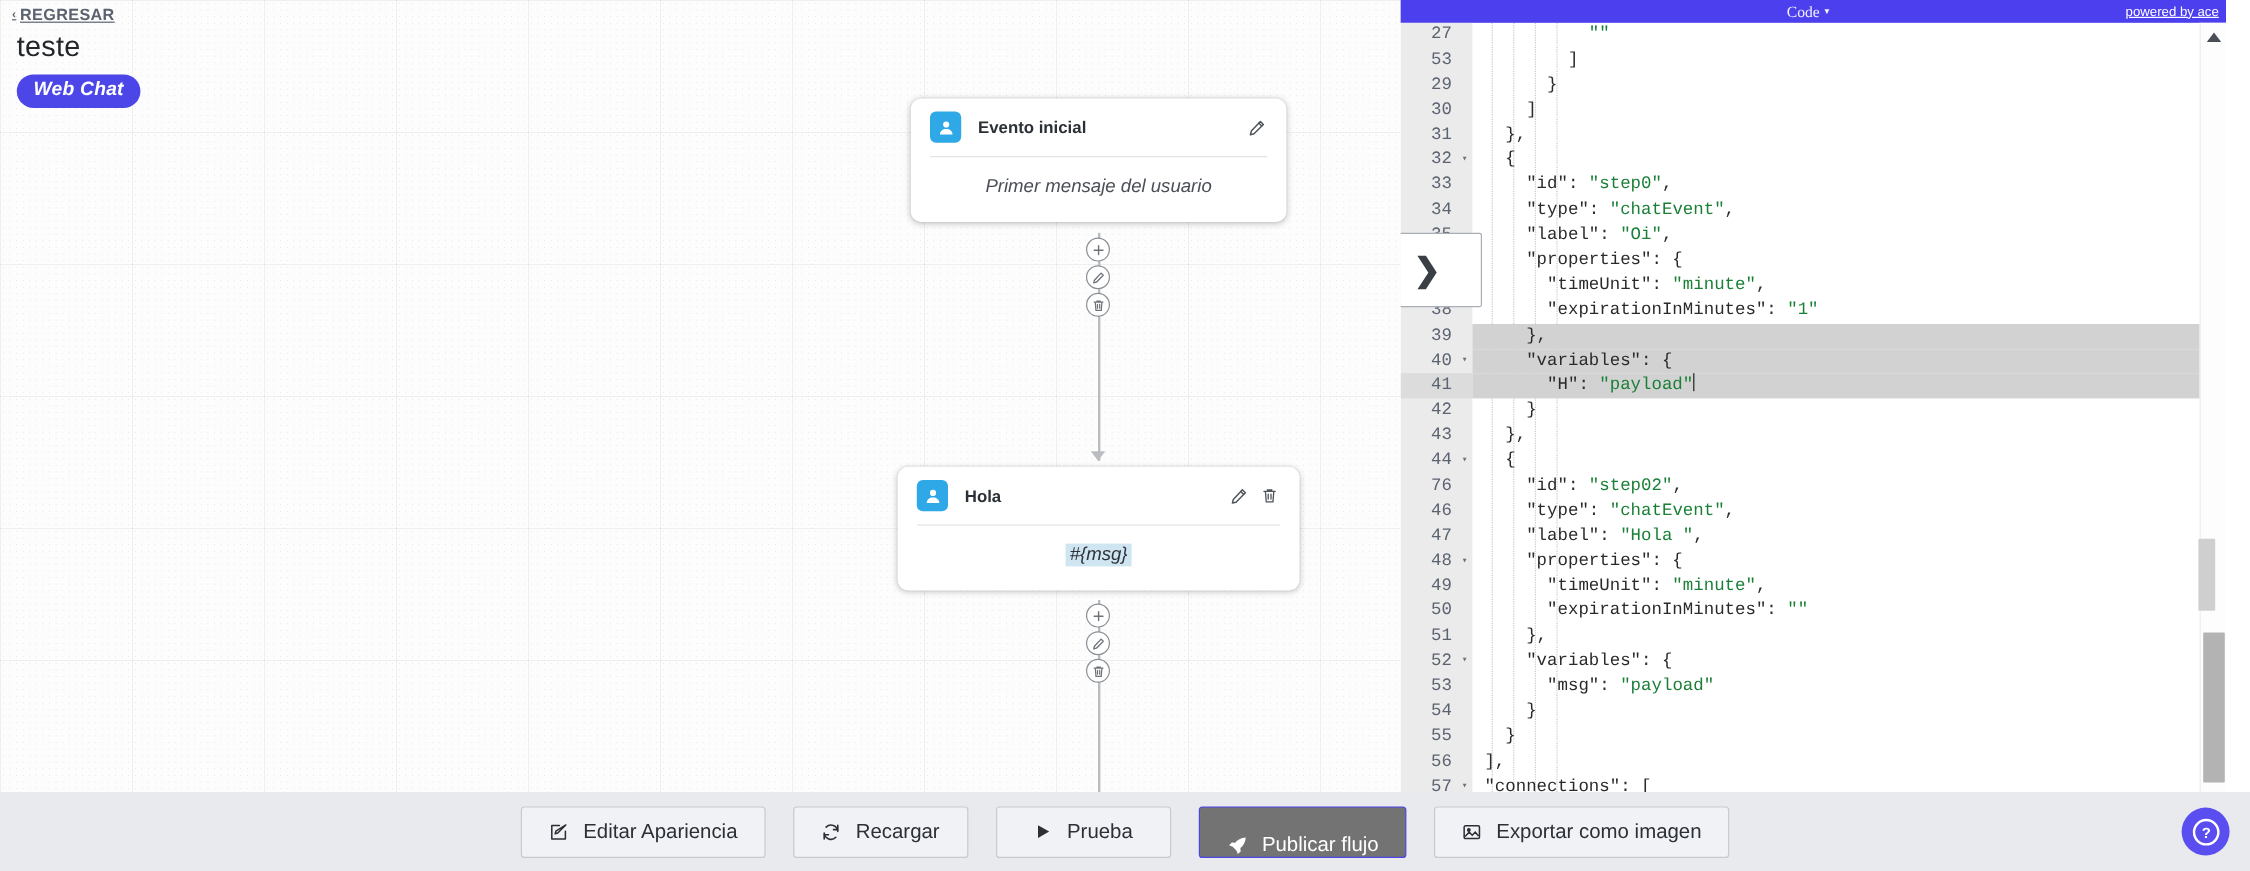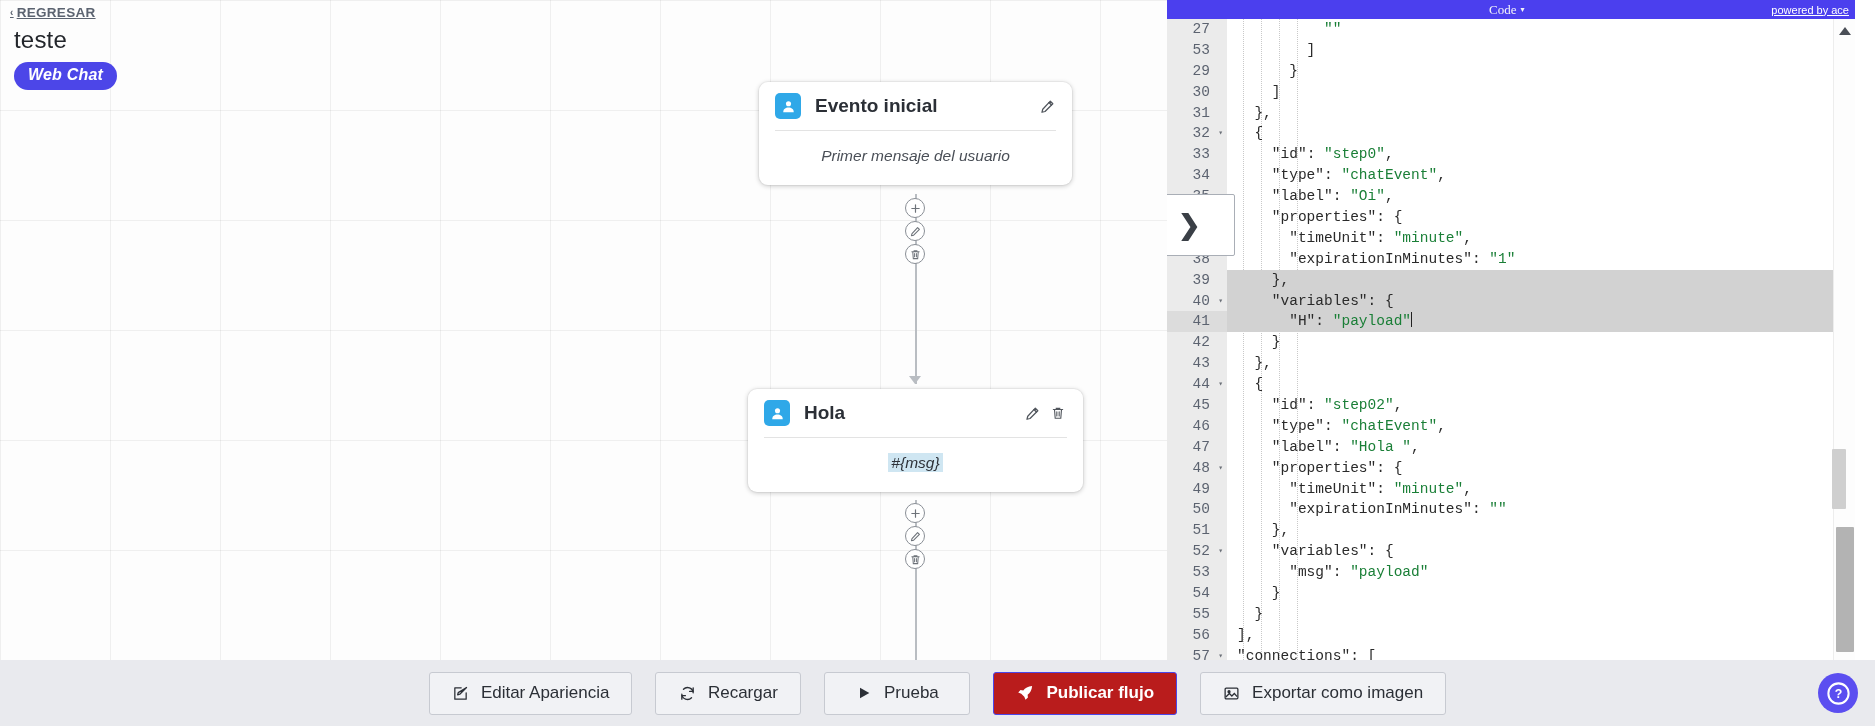--- a/index.html
+++ b/index.html
@@ -54,21 +54,21 @@
     display: flex; align-items: center;
     height: 48px; padding: 0 14px 0 16px;
   }
   .node-ico {
     width: 26px; height: 26px; border-radius: 5px;
     background: #2fa8e8; flex: 0 0 auto;
     display: flex; align-items: center; justify-content: center;
   }
   .node-title {
     margin-left: 14px; flex: 1 1 auto;
-    font-size: 19px; font-weight: 700; color: #2b2f36;
+    font-size: 14px; font-weight: 700; color: #2b2f36;
   }
   .node-act { width: 22px; height: 22px; display: flex; align-items: center; justify-content: center; cursor: pointer; }
   .node-sep { height: 1px; background: #e3e3e3; margin: 0 16px; }
   .node-body {
     padding: 16px 16px 20px; text-align: center;
     font-size: 15.5px; font-style: italic; color: #4a4f57;
   }
   .var-chip {
     background: #cfe6f2; color: #2d3138;
     padding: 1px 3px; font-size: 15.5px;
@@ -174,21 +174,21 @@
     position: absolute; left: 0; bottom: 0;
     width: 1875px; height: 66px; background: #e9eaee;
     display: flex; align-items: center; justify-content: center; gap: 23px;
   }
   .tbtn {
     position: relative; height: 43px; min-width: 146px;
     background: #f1f2f5; border: 1px solid #c7cad1; border-radius: 3px;
     display: flex; align-items: center; justify-content: center; gap: 12px;
     font-size: 17px; color: #2b2f36; padding: 0 22px; cursor: pointer;
   }
-  .tbtn.primary { background: #b91c1c; border-color: #4c46e8; color: #fff; font-weight: 700; }
+  .tbtn.primary { background: #737373; border-color: #4c46e8; color: #fff; font-weight: 400; align-items: flex-end; }
   .badge-dot {
     position: absolute; right: -9px; top: -9px;
     width: 18px; height: 18px; border-radius: 50%; background: #c9173d;
   }
   .help-fab {
     position: absolute; right: 17px; bottom: 13px;
     width: 40px; height: 40px; border-radius: 50%; background: #5b4ef0;
     display: flex; align-items: center; justify-content: center; cursor: pointer;
   }
   svg { display: block; }
@@ -318,21 +318,21 @@
           <div class="gline">35</div>
           <div class="gline">36<span class="fold">▾</span></div>
           <div class="gline">37</div>
           <div class="gline">38</div>
           <div class="gline">39</div>
           <div class="gline">40<span class="fold">▾</span></div>
           <div class="gline active">41</div>
           <div class="gline">42</div>
           <div class="gline">43</div>
           <div class="gline">44<span class="fold">▾</span></div>
-          <div class="gline">45</div>
+          <div class="gline">76</div>
           <div class="gline">46</div>
           <div class="gline">47</div>
           <div class="gline">48<span class="fold">▾</span></div>
           <div class="gline">49</div>
           <div class="gline">50</div>
           <div class="gline">51</div>
           <div class="gline">52<span class="fold">▾</span></div>
           <div class="gline">53</div>
           <div class="gline">54</div>
           <div class="gline">55</div>

